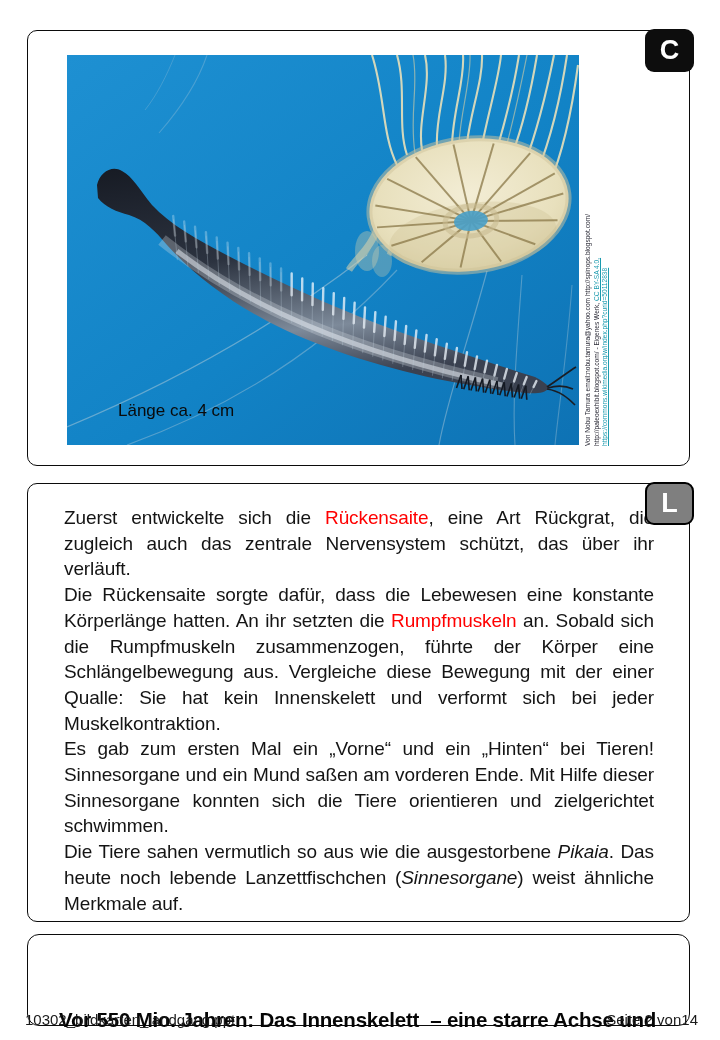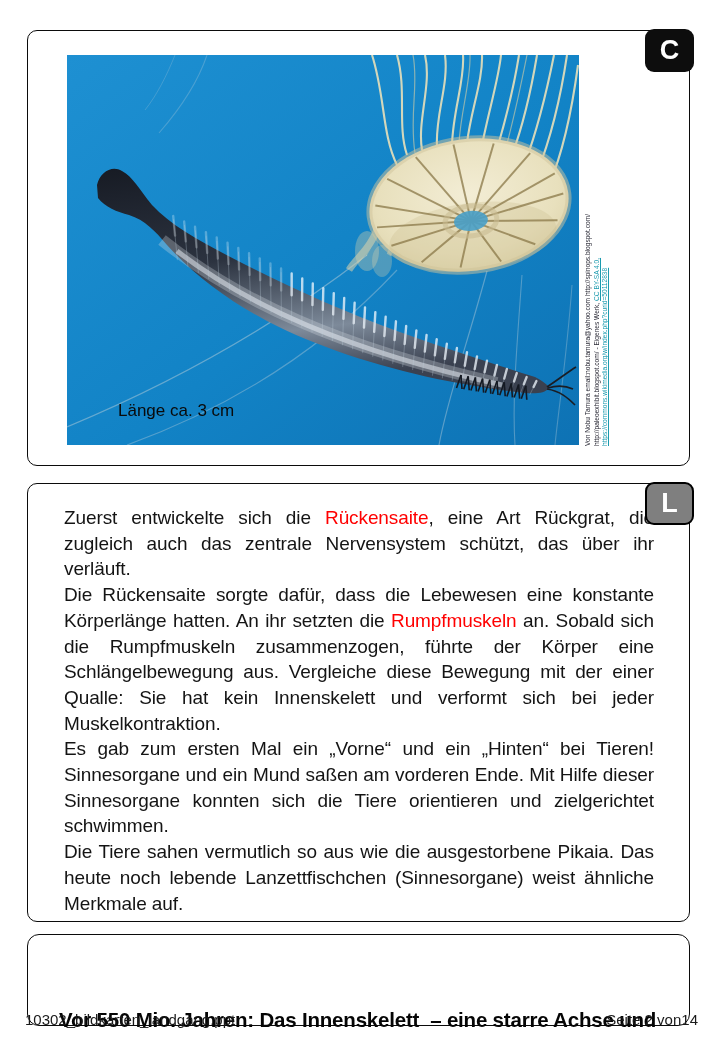--- a/index.html
+++ b/index.html
@@ -20,21 +20,21 @@
   #image-caption{position:absolute;left:51px;top:346px;font-size:17px;color:#0a0a0a;}
   #credit{position:absolute;left:556px;top:25px;width:390px;height:28px;
           transform:rotate(-90deg) translateX(-390px);transform-origin:top left;
           font-size:6.6px;line-height:8.6px;color:#2a2a36;white-space:nowrap;}
   .credit-link{color:#1a9aae;text-decoration:underline;}
   #body-text{position:absolute;left:36px;top:21px;width:590px;
              font-size:19px;line-height:25.7px;letter-spacing:-0.1px;color:#141414;
              text-align:justify;}
   #body-text p{margin:0;}
   .run-red{color:#ff0000;}
-  .run-italic{}
+  .run-italic{font-style:italic;}
   #title-text{position:absolute;left:31px;top:10px;width:610px;
               font-size:20.5px;line-height:30px;font-weight:bold;color:#050505;
               white-space:pre-wrap;letter-spacing:-0.2px;}
   .footer-item{position:absolute;top:1011px;font-size:15px;color:#1a1a1a;}
   #footer-left{left:25px;}
   #footer-center{left:0;width:720px;text-align:center;}
   #footer-right{right:22px;}
 </style>
 </head>
 <body>
@@ -250,21 +250,21 @@
               <line x1="458.8" y1="330.8" x2="459.8" y2="344.8" stroke="#141922" stroke-width="1.6"></line>
             </g>
 
           <g stroke="#1a1d24" stroke-width="1.7" fill="none">
             <path d="M480,332 C492,324 501,317 509,312"></path>
             <path d="M480,334 C493,336 501,343 508,350"></path>
             <path d="M481,333 C491,330 499,331 506,334"></path>
           </g>
         </g>
       </svg>
-      <div id="image-caption">Länge ca. 3 cm</div>
+      <div id="image-caption">Länge ca. 4 cm</div>
     </div>
 
     <div id="credit">
       <div>Von Nobu Tamura email:nobu.tamura@yahoo.com http://spinops.blogspot.com/</div>
       <div><span>http://paleoexhibit.blogspot.com/ - Eigenes Werk, </span><span class="credit-link">CC BY-SA 4.0,</span></div>
       <div><span class="credit-link">https://commons.wikimedia.org/w/index.php?curid=50112838</span></div>
     </div>
   </div>
 
   <div class="card" id="card-text">

